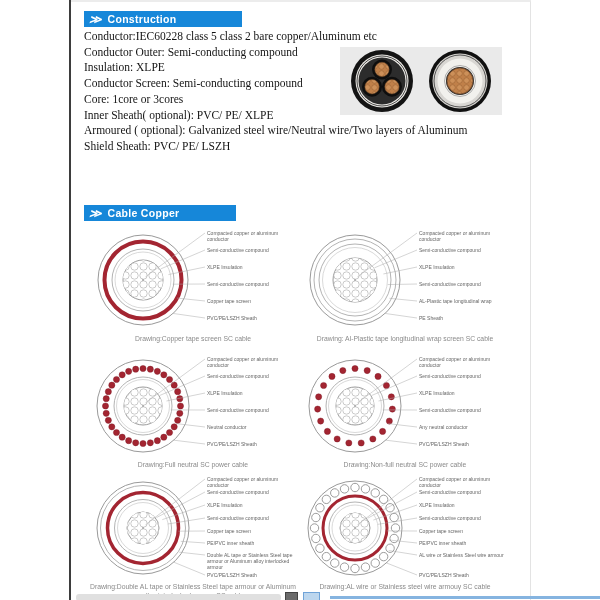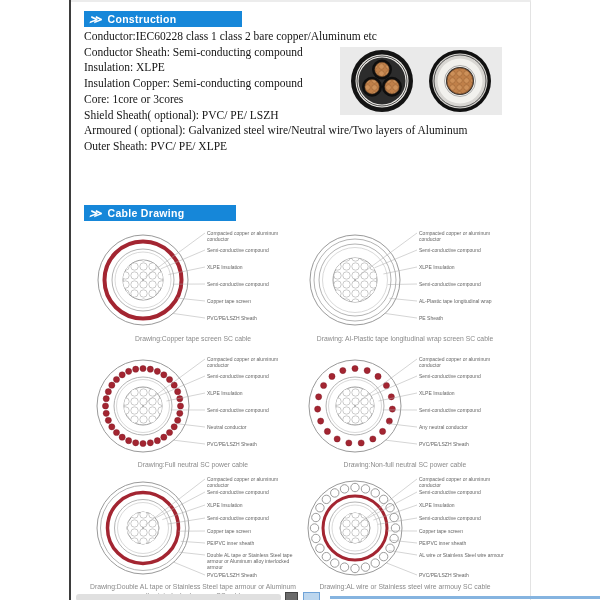--- a/index.html
+++ b/index.html
@@ -38,28 +38,28 @@
   <div class="page-left-border"></div>
 
   <div class="page">
 
     <div class="hdr" style="top:9px;width:158px;">
       <span class="chev">≫</span>
       <span class="hdr-label">Construction</span>
     </div>
 
     <div class="con-text" id="construction-lines">
-        <div>Conductor:IEC60228 class 1 class 2  bare copper/Aluminum etc</div>
-        <div>Conductor Sheath: Semi-conducting compound</div>
+        <div>Conductor:IEC60228 class 5 class 2  bare copper/Aluminum etc</div>
+        <div>Conductor Outer: Semi-conducting compound</div>
         <div>Insulation:  XLPE</div>
-        <div>Insulation Copper: Semi-conducting compound</div>
+        <div>Conductor Screen: Semi-conducting compound</div>
         <div>Core: 1core or 3cores</div>
-        <div>Shield Sheath( optional): PVC/ PE/ LSZH</div>
+        <div>Inner Sheath( optional): PVC/ PE/ XLPE</div>
         <div>Armoured ( optional): Galvanized steel wire/Neutral wire/Two layers of Aluminum</div>
-        <div>Outer Sheath: PVC/ PE/ XLPE</div>
+        <div>Shield Sheath: PVC/ PE/ LSZH</div>
       </div>
 
     <div class="photos">
       <svg id="photoA" width="64" height="64">
           <circle cx="32" cy="32" r="31" fill="#141414"></circle>
           <circle cx="32" cy="32" r="26.5" fill="#eceae6"></circle>
           <circle cx="32" cy="32" r="25" fill="none" stroke="#222" stroke-width="0.8"></circle>
           <circle cx="32" cy="32" r="23.5" fill="#2c2c2c"></circle>
           <circle cx="32" cy="20.5" r="10" fill="#0e0e0e"></circle>
           <circle cx="32" cy="20.5" r="7.2" fill="url(#copperTex)" stroke="#6e4828" stroke-width="0.5"></circle>
@@ -74,21 +74,21 @@
           <circle cx="32" cy="32" r="26" fill="none" stroke="#333" stroke-width="0.8"></circle>
           <circle cx="32" cy="32" r="22.5" fill="#f2f1ed"></circle>
           <circle cx="32" cy="32" r="15.5" fill="none" stroke="#9a9a9a" stroke-width="0.8"></circle>
           <circle cx="32" cy="32" r="14" fill="#2a2a2a"></circle>
           <circle cx="32" cy="32" r="13" fill="url(#copperTex)" stroke="#70482a" stroke-width="0.8"></circle>
         </svg>
     </div>
 
     <div class="hdr" style="top:203px;width:152px;">
       <span class="chev">≫</span>
-      <span class="hdr-label">Cable Drawing</span>
+      <span class="hdr-label">Cable Copper</span>
     </div>
 
     <div class="grid">
       <div class="cell c0">
         <div class="diag">
             <svg class="dsvg" width="216" height="108">
               <circle cx="58" cy="54" r="45" fill="none" stroke="#9a9a9a" stroke-width="1"></circle>
               <circle cx="58" cy="54" r="38.5" fill="none" stroke="#a32531" stroke-width="4"></circle>
               <circle cx="58" cy="54" r="31" fill="none" stroke="#b4b4b4" stroke-width="1"></circle>
               <circle cx="58" cy="54" r="28" fill="none" stroke="#c8c8c8" stroke-width="0.7"></circle>

